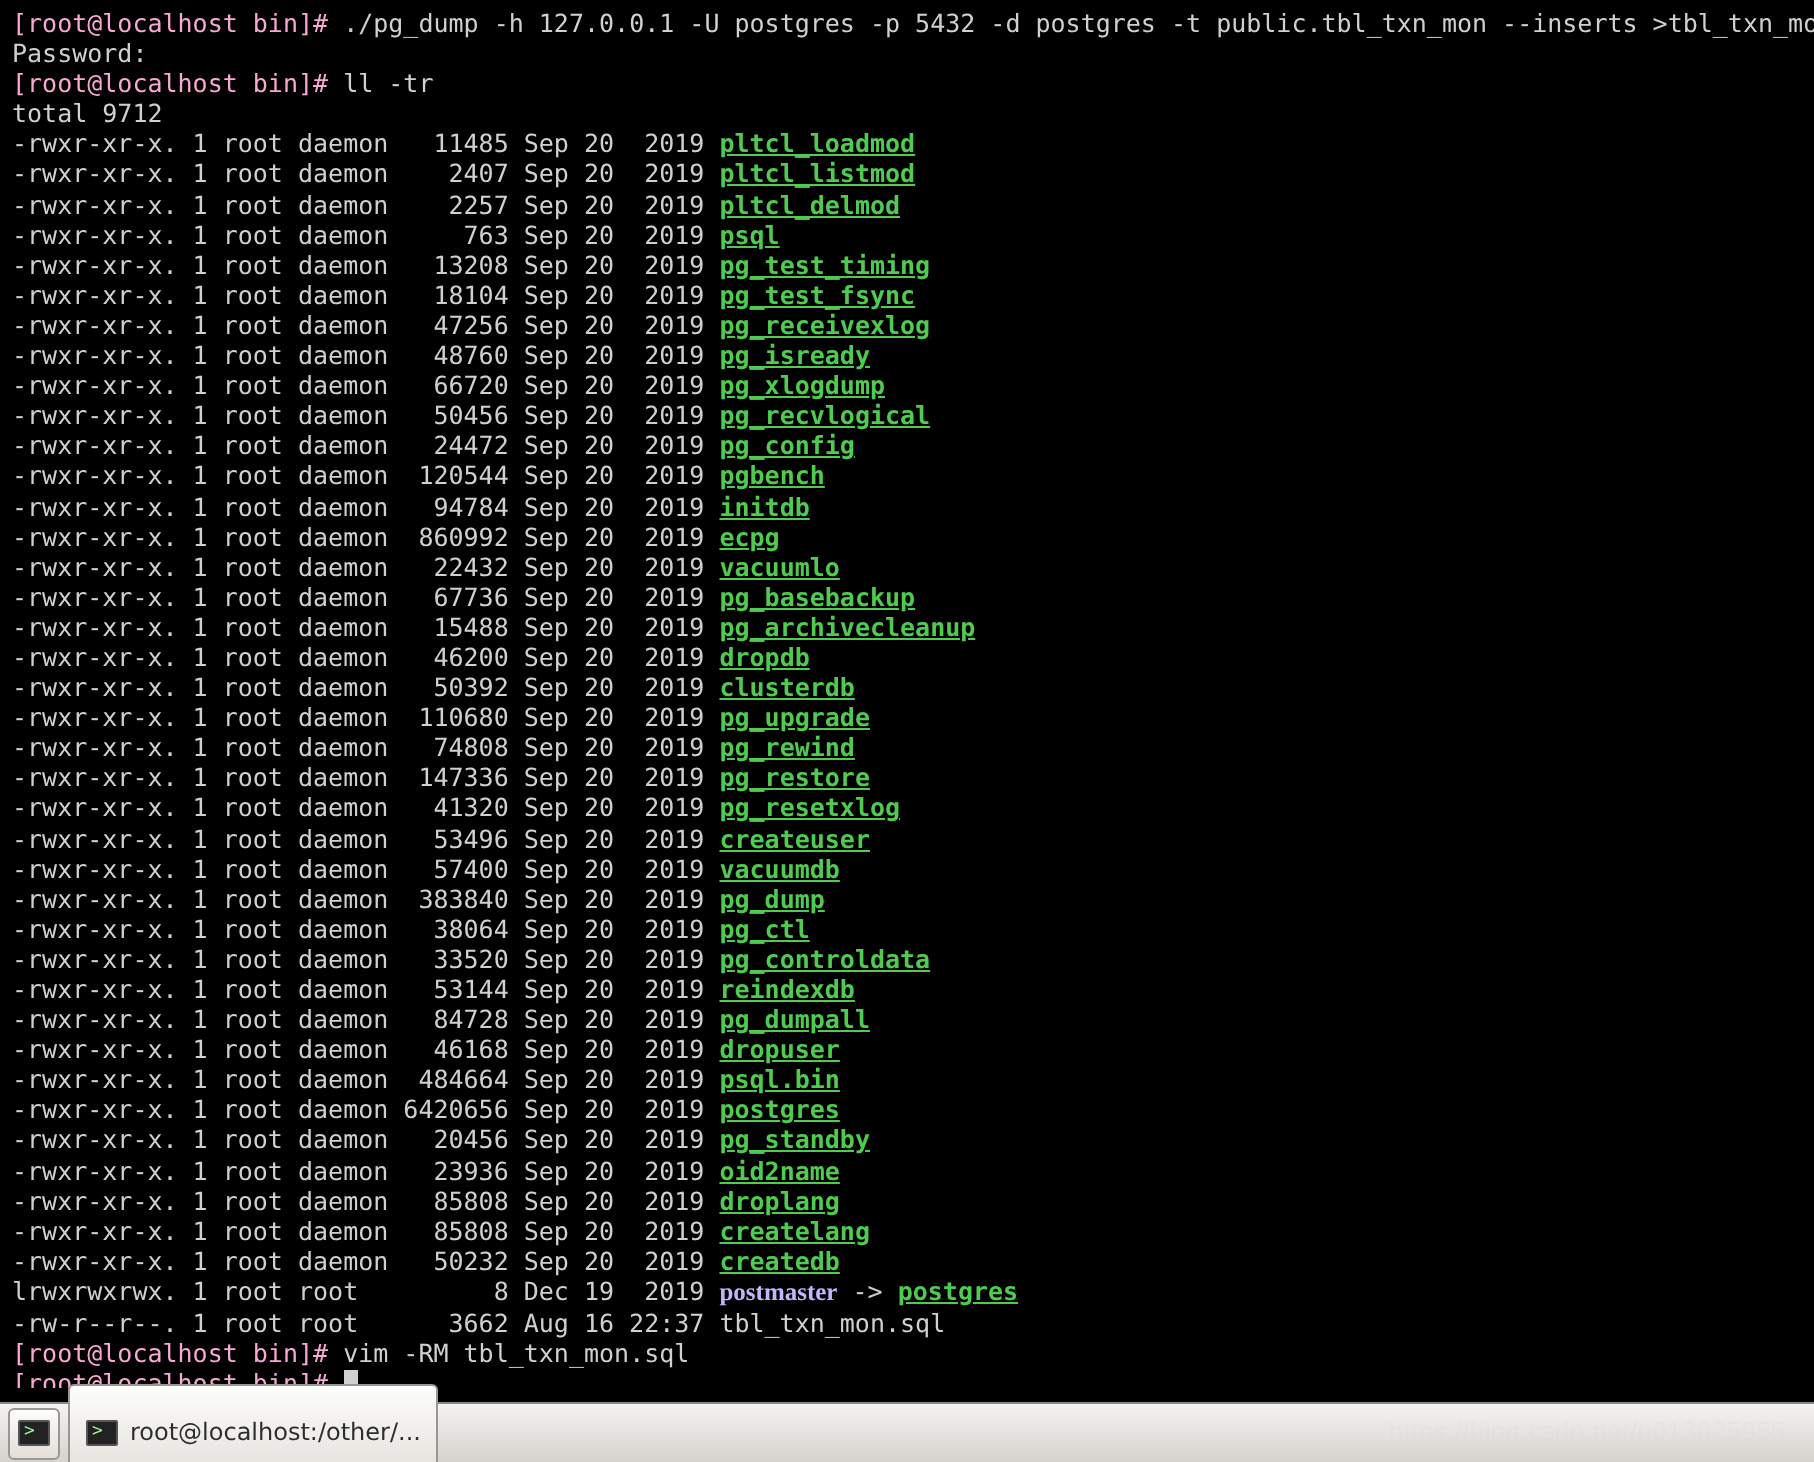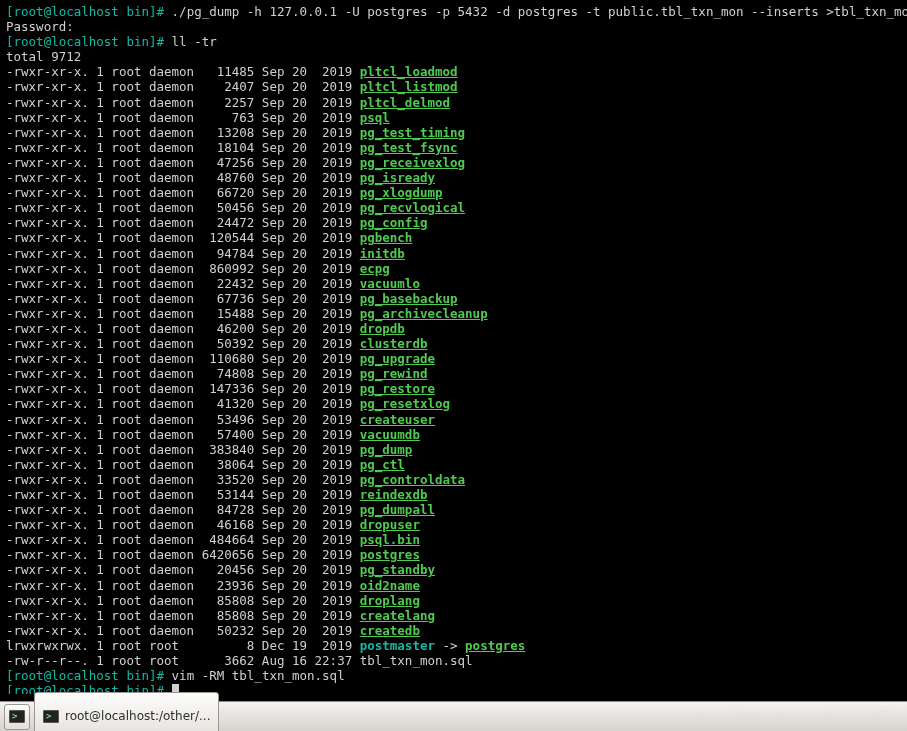--- a/index.html
+++ b/index.html
@@ -16,24 +16,24 @@
   }
   .terminal {
     padding: 4px 6px 0 6px;
     white-space: pre;
     letter-spacing: 0px;
     height: 694px;
     overflow: hidden;
     box-sizing: border-box;
   }
   .line { display: block; }
-  .prompt { color: #14b8a6; }
+  .prompt { color: #f9a8d4; }
   .cmd { color: #d0d0d0; }
   .green { color: #4fcb4f; font-weight: bold; text-decoration: underline; }
-  .cyan { color: #14b8a6; font-weight: bold; }
+  .cyan { color: #c4b5fd; font-weight: bold; font-family: Liberation Serif, serif; }
   .cursor {
     display: inline-block;
     width: 7px;
     height: 13px;
     background: #d0d0d0;
     vertical-align: -2px;
   }
   .taskbar {
     position: absolute;
     left: 0;

